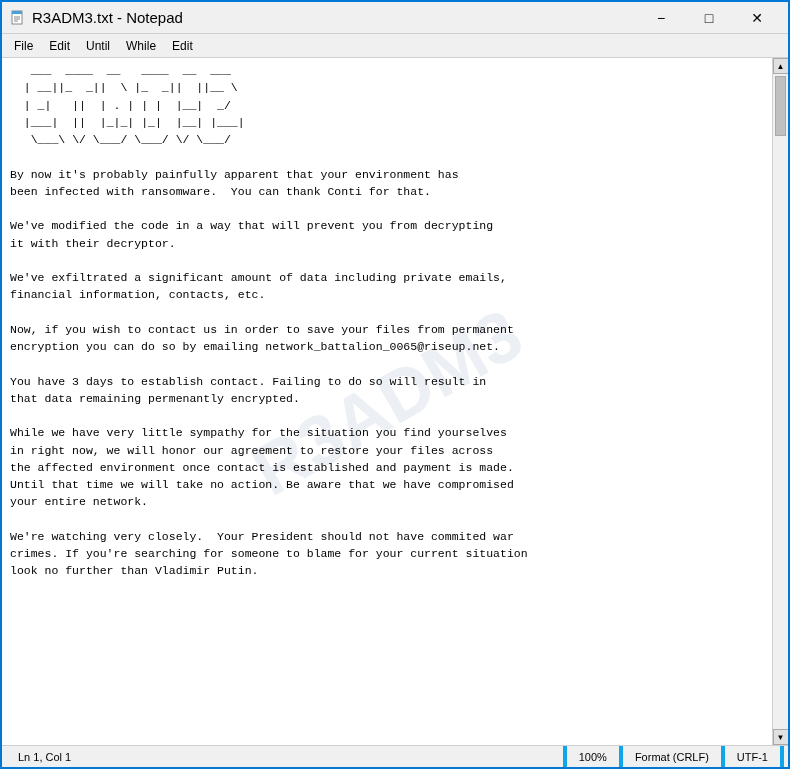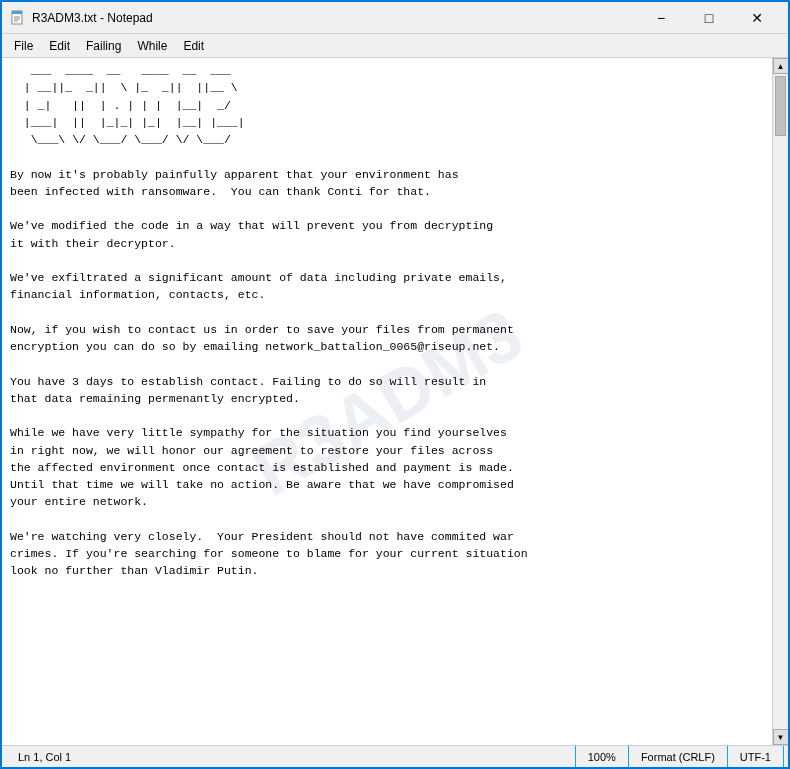--- a/index.html
+++ b/index.html
@@ -43,21 +43,21 @@
       width: 16px;
       height: 16px;
       margin-right: 6px;
       display: flex;
       align-items: center;
       justify-content: center;
     }
 
     .title-bar-text {
       flex: 1;
-      font-size: 12px;
+      font-size: 15px;
       color: #000;
     }
 
     .title-bar-controls {
       display: flex;
       gap: 2px;
     }
 
     .title-bar-btn {
       width: 46px;
@@ -155,21 +155,21 @@
       border-top: 1px solid #d0d0d0;
       display: flex;
       align-items: center;
       padding: 0 4px;
       font-size: 11px;
       color: #000;
     }
 
     .status-section {
       padding: 0 12px;
-      border-right: 1px solid #0ea5e9;
+      border-right: 4px solid #0ea5e9;
       height: 100%;
       display: flex;
       align-items: center;
     }
 
     .status-section:first-child {
       flex: 1;
     }
 
     .watermark {
@@ -205,21 +205,21 @@
     <div class="title-bar-controls">
       <button class="title-bar-btn">−</button>
       <button class="title-bar-btn">□</button>
       <button class="title-bar-btn close">✕</button>
     </div>
   </div>
 
   <div class="menu-bar">
     <div class="menu-item">File</div>
     <div class="menu-item">Edit</div>
-    <div class="menu-item">Failing</div>
+    <div class="menu-item">Until</div>
     <div class="menu-item">While</div>
     <div class="menu-item">Edit</div>
   </div>
 
   <div class="content-area">
     <div class="text-content"><div class="watermark">R3ADM3</div><pre style="font-family: &quot;Courier New&quot;, Courier, monospace; font-size: 11.5px; line-height: 1.5; white-space: pre-wrap; position: relative; z-index: 1;">   ___  ____  __   ____  __  ___ 
   | __||_  _||  \ |_  _||  ||__ \
   | _|   ||  | . | | |  |__|  _/ 
   |___|  ||  |_|_| |_|  |__| |___|
    \___\ \/ \___/ \___/ \/ \___/ 

